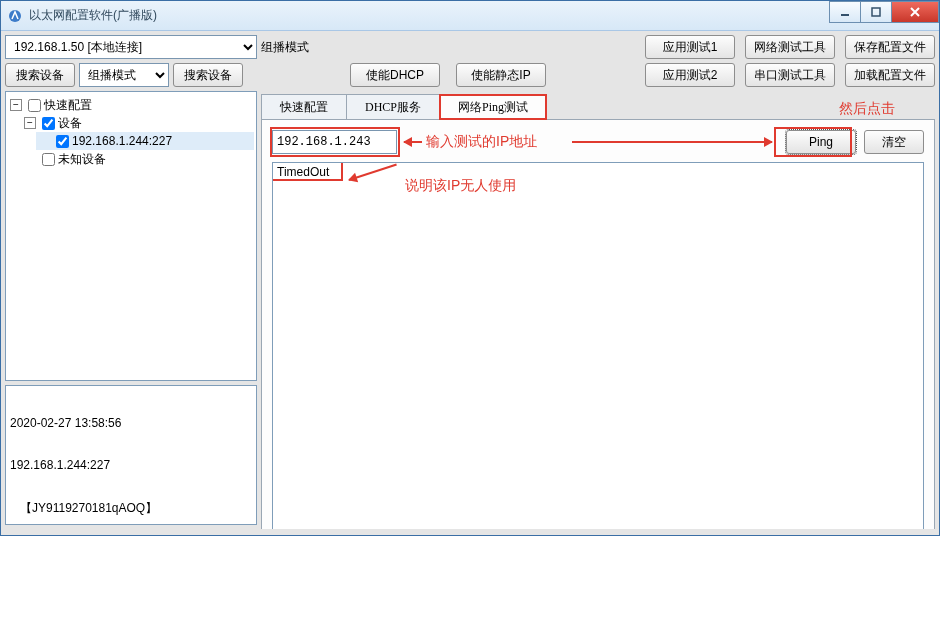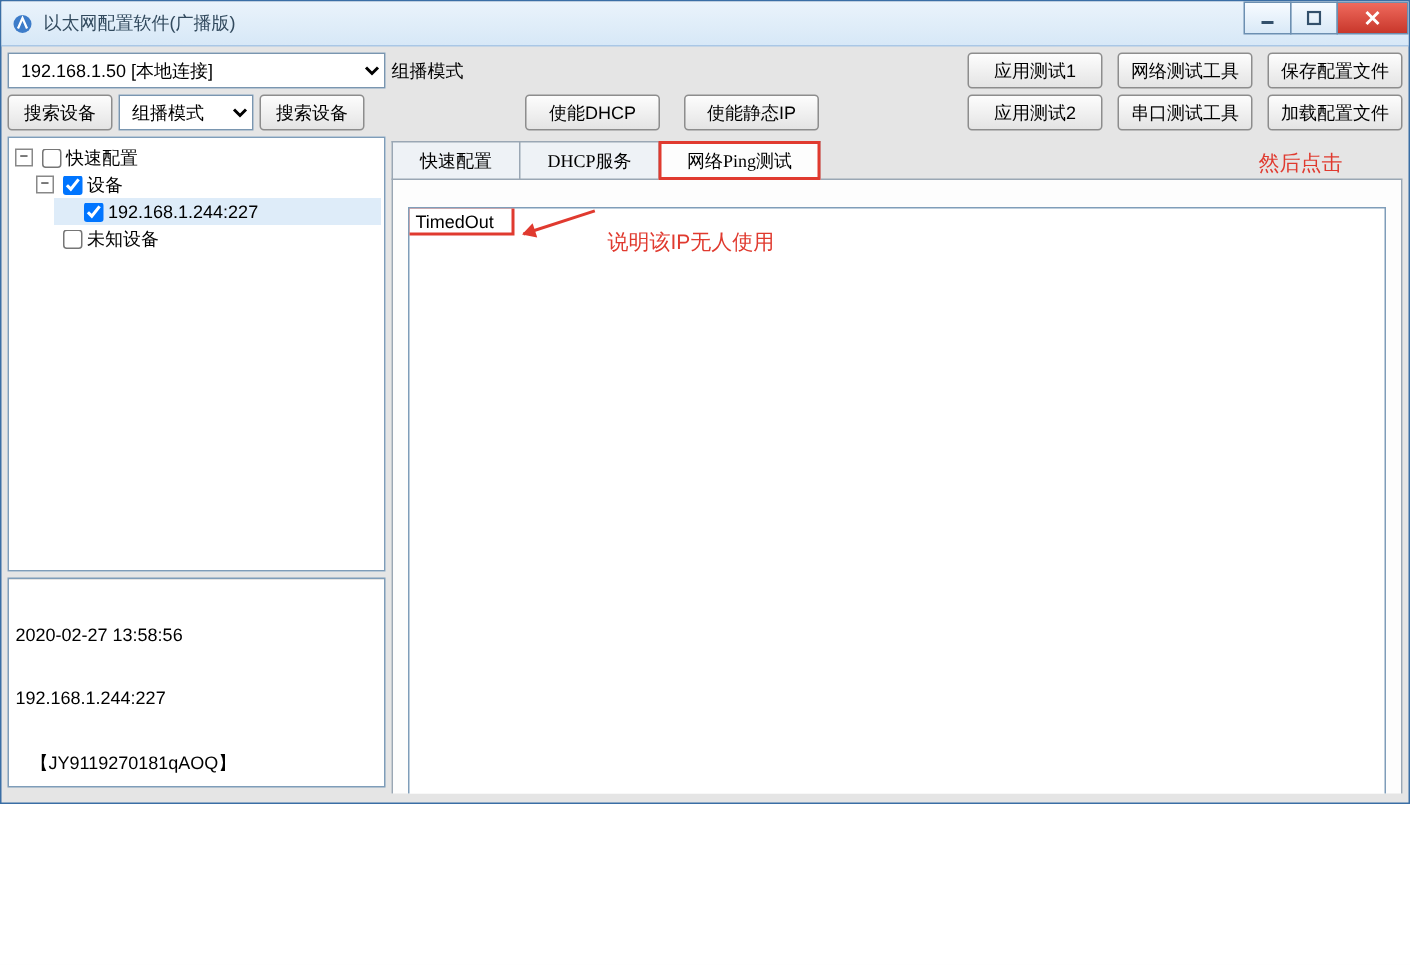--- a/index.html
+++ b/index.html
@@ -280,20 +280,32 @@
         <div class="anno" style="right:40px; top:6px;">然后点击</div>
 
         <div class="tabstrip">
           <div class="tab">快速配置</div>
           <div class="tab">DHCP服务</div>
           <div class="tab active red-boxed">网络Ping测试</div>
         </div>
 
         <div class="tabpage">
 
+          <div class="ping-row">
+            <input class="inp ip-in" value="192.168.1.243" style="">
+            <span class="pad"></span>
+            <button class="btn" style="width:70px; outline:1px dotted #555;">Ping</button>
+            <button class="btn" style="width:60px">清空</button>
+
+            <div class="red-box" style="left:-2px; top:-3px; width:130px; height:30px;"></div>
+            <div class="red-box" style="right:72px; top:-3px; width:78px; height:30px;"></div>
+            <div class="arrow-line left" style="left:132px; top:11px; width:18px;"></div>
+            <div class="anno" style="left:154px; top:3px;">输入测试的IP地址</div>
+            <div class="arrow-line" style="left:300px; top:11px; width:200px;"></div>
+          </div>
 
           <div class="ping-out">
             <span>TimedOut</span>
 
             
             <div class="red-box" style="left:-2px; top:-2px; width:72px; height:20px;"></div>
             <div class="arrow-line left" style="left:76px; top:16px; width:50px; transform:rotate(-18deg); transform-origin:left center;"></div>
             <div class="anno" style="left:132px; top:14px;">说明该IP无人使用</div>
           </div>
 

